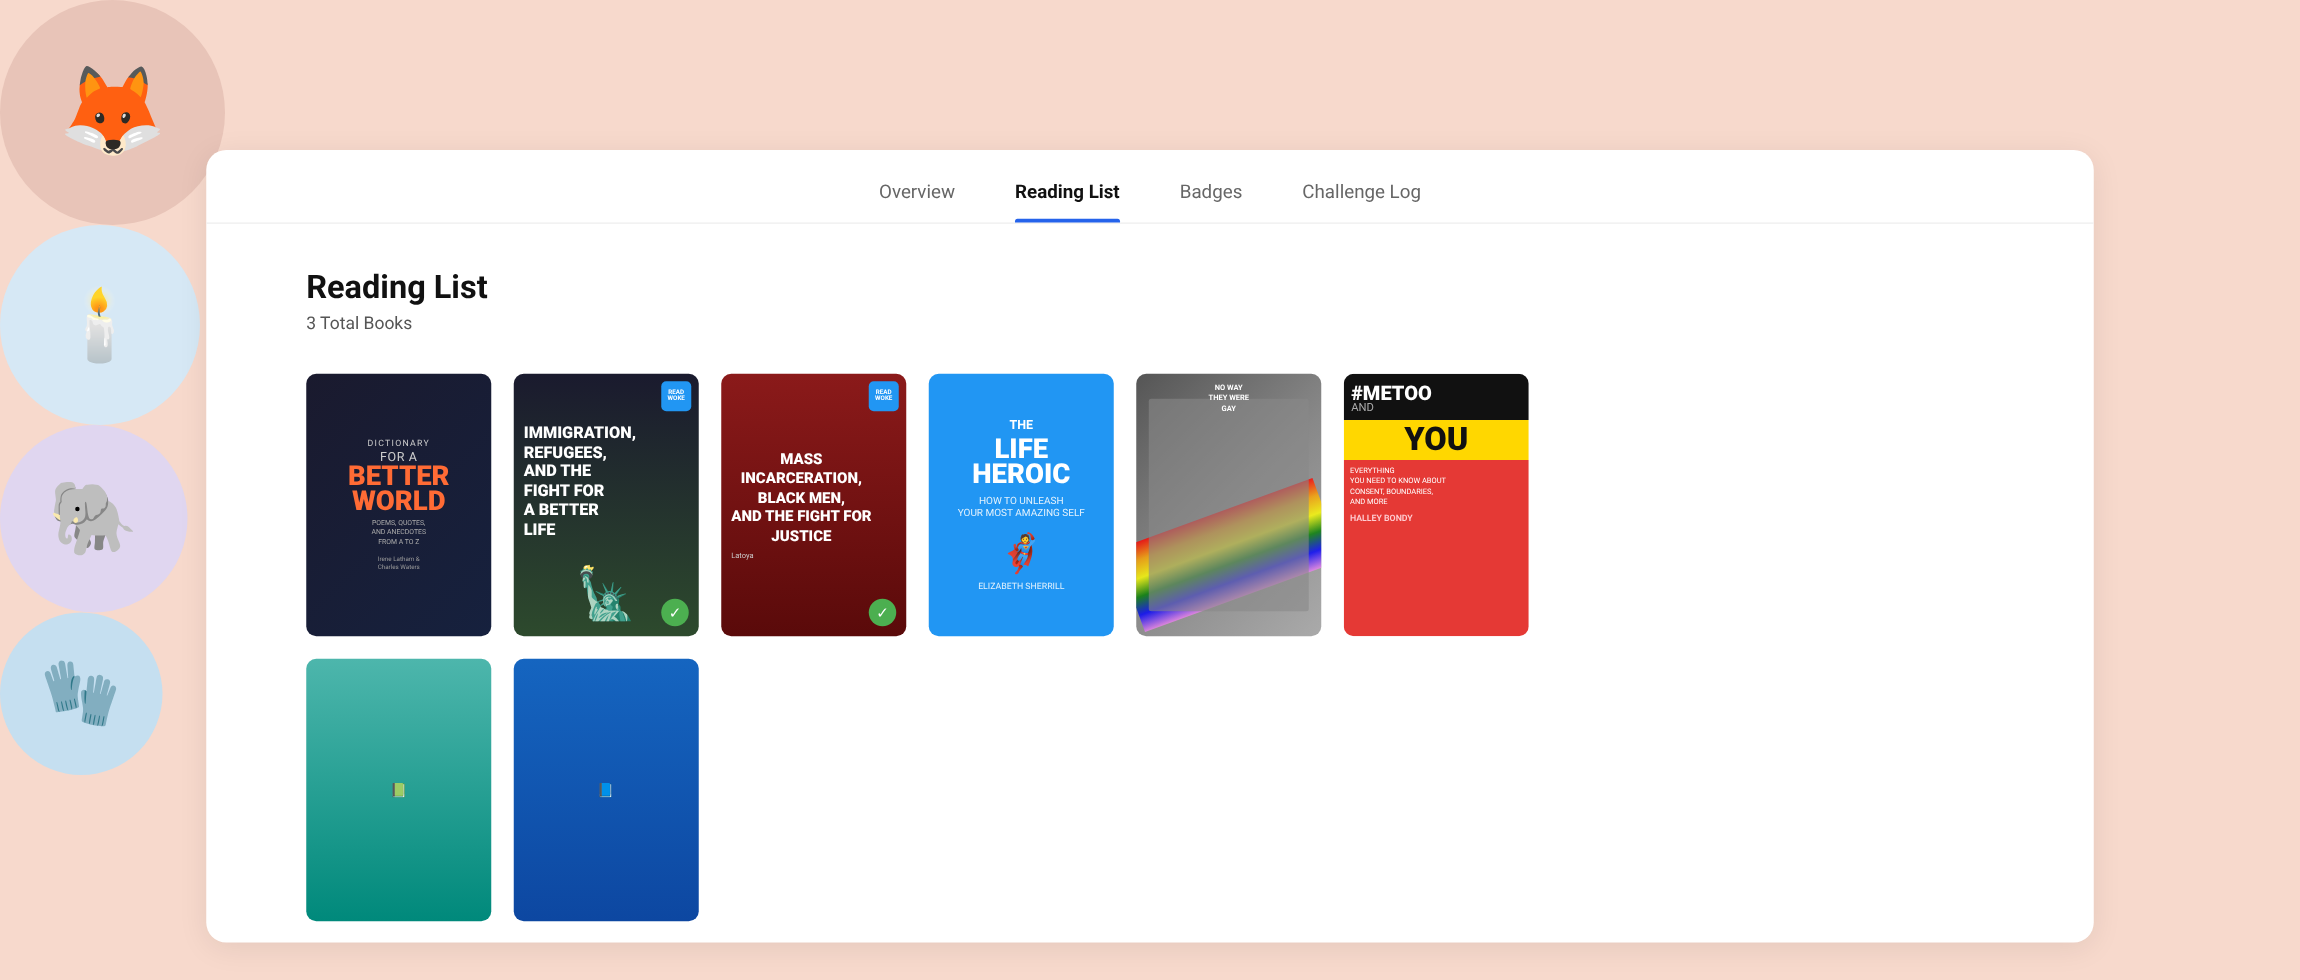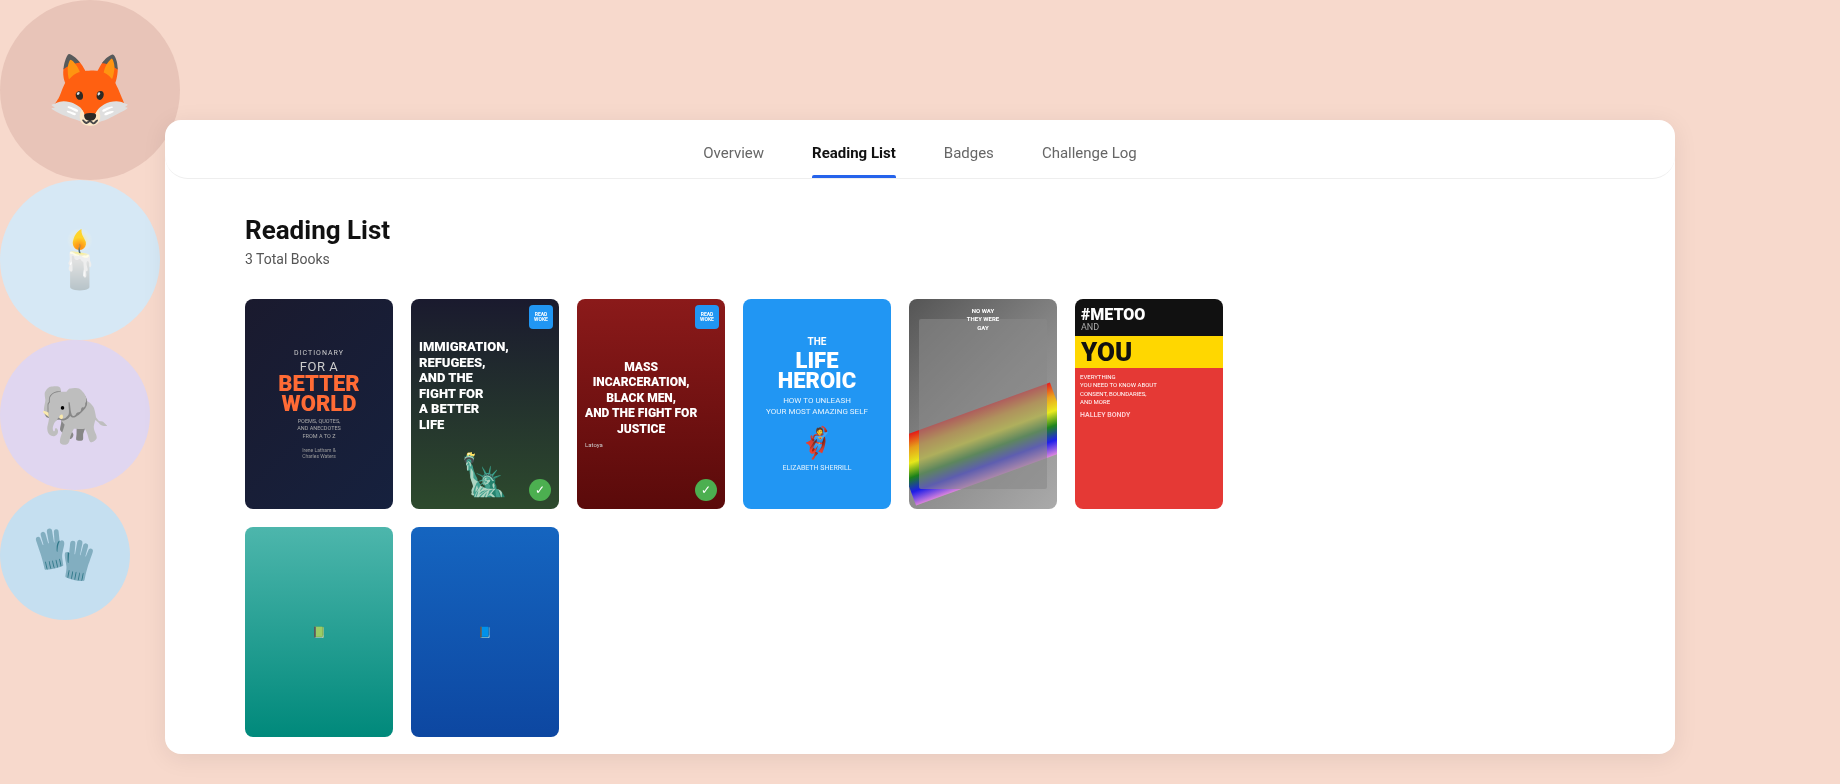--- a/index.html
+++ b/index.html
@@ -105,21 +105,20 @@
     }
 
     
     .nav-tabs {
       display: flex;
       justify-content: center;
       align-items: flex-end;
       gap: 48px;
       padding: 24px 0 0 0;
       border-bottom: 1px solid #eee;
-      border-radius: 23px;
     }
 
     .nav-tab {
       padding-bottom: 16px;
       cursor: pointer;
       font-size: 15px;
       color: #666;
       position: relative;
     }
 
@@ -292,21 +291,21 @@
   </nav>
 
   <div class="content">
     <h1 class="reading-list-title">Reading List</h1>
     <p class="reading-list-count">3 Total Books</p>
 
     <div class="books-row">
 
       <div class="book-cover book-dictionary">
         <div style="font-size:7px; color:#ccc; letter-spacing:1px; text-transform:uppercase; margin-bottom:2px;">DICTIONARY</div>
-        <div style="font-size:13px; color:#ccc; letter-spacing:0.5px;">FOR A</div>
+        <div style="font-size:10px; color:#ccc; letter-spacing:0.5px;">FOR A</div>
         <div style="font-size:22px; font-weight:900; color:#FF6B35; line-height:0.9; text-align:center;">BETTER<br>WORLD</div>
         <div style="font-size:5.5px; color:#aaa; margin-top:4px; text-align:center; line-height:1.4;">POEMS, QUOTES,<br>AND ANECDOTES<br>FROM A TO Z</div>
         <div style="margin-top:6px; font-size:5px; color:#999; text-align:center;">Irene Latham &amp;<br>Charles Waters</div>
       </div>
 
       <div class="book-cover book-immigration" style="position:relative;">
         <div class="read-badge" style="font-size:5px; font-weight:700; line-height:1; text-align:center;">READ<br>WOKE</div>
         <div style="margin-top:30px;">
           <div style="font-size:13px; font-weight:900; color:white; line-height:1.2; text-transform:uppercase;">IMMIGRATION,<br>REFUGEES,<br>AND THE<br>FIGHT FOR<br>A BETTER<br>LIFE</div>
         </div>
@@ -339,21 +338,21 @@
 
         <div style="position:absolute; top:20px; left:10px; right:10px; bottom:20px; opacity:0.6; background: #888; border-radius:2px;"></div>
       </div>
 
       <div class="book-cover" style="display:flex; flex-direction:column; overflow:hidden; padding:0;">
         <div style="background:#111; flex:0 0 auto; padding:8px 6px 4px; width:100%;">
           <div style="font-size:16px; font-weight:900; color:white; line-height:1;">#METOO</div>
           <div style="font-size:9px; color:#aaa; line-height:1;">AND</div>
         </div>
         <div style="background:#FFD700; flex:0 0 auto; padding:3px 6px; width:100%;">
-          <div style="font-size:26px; font-weight:900; color:#111; line-height:1;">YOU</div>
+          <div style="font-size:26px; font-weight:900; color:#111; line-height:1;text-align:center;">YOU</div>
         </div>
         <div style="background:#e53935; flex:1; padding:5px 5px; width:100%;">
           <div style="font-size:6px; color:white; line-height:1.4; text-transform:uppercase;">EVERYTHING<br>YOU NEED TO KNOW ABOUT<br>CONSENT, BOUNDARIES,<br>AND MORE</div>
           <div style="margin-top:4px; font-size:7px; color:#ffcdd2; font-weight:600;">HALLEY BONDY</div>
         </div>
       </div>
 
     </div>
 
     <div class="books-row">

